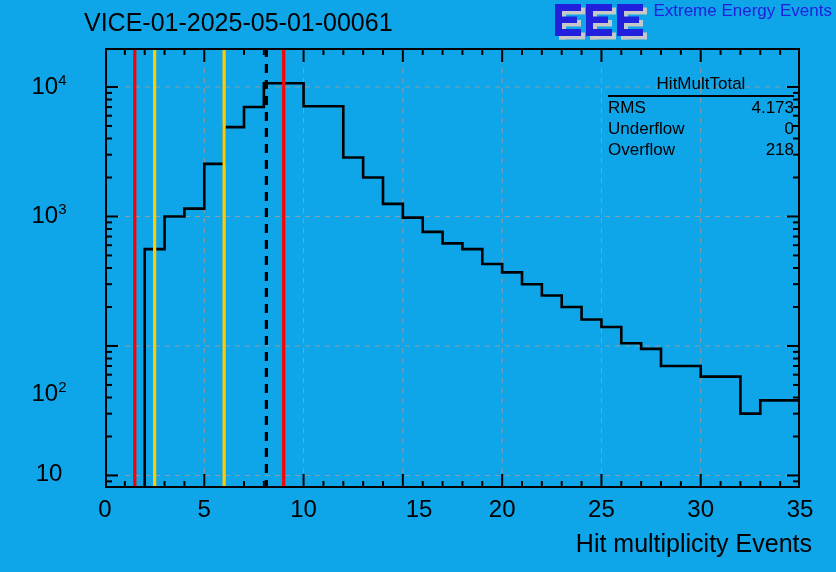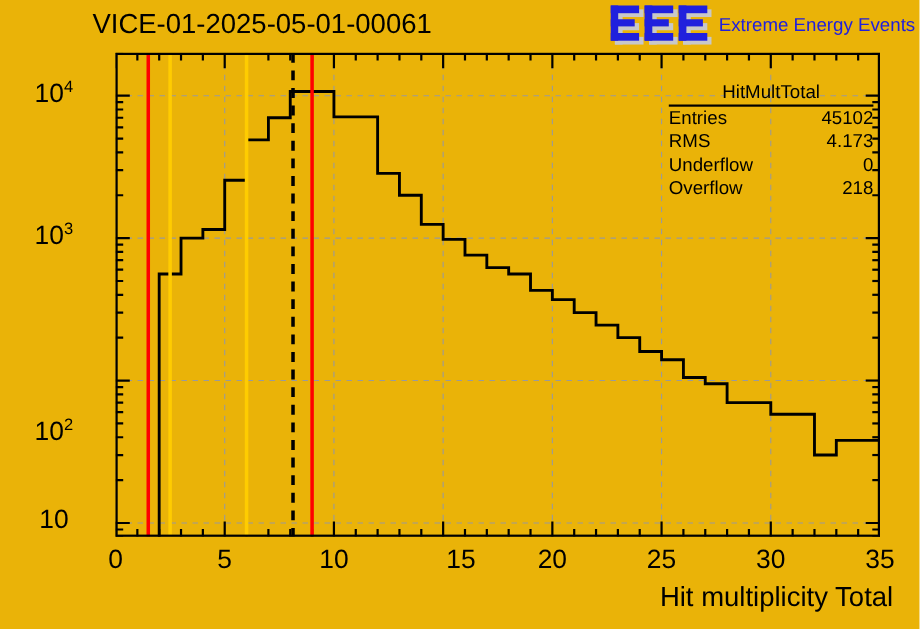--- a/index.html
+++ b/index.html
@@ -1,26 +1,26 @@
 <!DOCTYPE html>
 <html><head>
 <meta charset="utf-8">
 <style>
   html,body{margin:0;padding:0;background:#ffffff;}
   body{width:836px;height:572px;overflow:hidden;font-family:"Liberation Sans",sans-serif;}
-  #root{position:relative;width:836px;height:572px;background:#eab308;}
+  #root{position:relative;width:836px;height:572px;background:#0ea5e9;}
 
   
   .plot-title{
     position:absolute;left:84px;top:8px;
     font-size:25px;color:#000;letter-spacing:0px;white-space:nowrap;
   }
 
   
-  .logo{position:absolute;right:4px;top:2px;height:42px;display:flex;align-items:center;}
+  .logo{position:absolute;right:4px;top:2px;height:42px;display:flex;align-items:flex-start;}
   .logo-mark{position:relative;width:92px;height:40px;margin-right:6px;}
   .logo-mark svg{display:block;}
   .logo-text{display:flex;flex-direction:column;justify-content:flex-start;line-height:1.03;}
   .logo-line{font-size:17px;color:#2020dd;font-weight:normal;white-space:nowrap;}
 
   
   .frame{position:absolute;left:105px;top:48px;width:695px;height:440px;box-sizing:border-box;border:2px solid #000;}
   .plotarea{position:absolute;left:105px;top:48px;width:695px;height:440px;overflow:hidden;}
 
   
@@ -254,29 +254,25 @@
       <div class="xlab" style="left: 462.143px; top: 495px; width: 80px;">20</div>
       <div class="xlab" style="left: 561.429px; top: 495px; width: 80px;">25</div>
       <div class="xlab" style="left: 660.714px; top: 495px; width: 80px;">30</div>
       <div class="xlab" style="left: 760px; top: 495px; width: 80px;">35</div>
       <div class="ylab" style="left: 1px; width: 96px; top: 459.451px;">10</div>
       <div class="ylab" style="left: 1px; width: 96px; top: 329.961px; margin-top: 48px;">10<sup>2</sup></div>
       <div class="ylab" style="left: 1px; width: 96px; top: 200.471px;">10<sup>3</sup></div>
       <div class="ylab" style="left: 1px; width: 96px; top: 70.9804px;">10<sup>4</sup></div>
     </div>
 
-  <div class="xtitle">Hit multiplicity Total</div>
+  <div class="xtitle">Hit multiplicity Events</div>
 
   <div class="stats">
     <div class="stats-title">HitMultTotal</div>
     <div id="stats-rows">
-        <div class="stats-row">
-          <span class="k">Entries</span>
-          <span class="v">45102</span>
-        </div>
         <div class="stats-row">
           <span class="k">RMS</span>
           <span class="v">4.173</span>
         </div>
         <div class="stats-row">
           <span class="k">Underflow</span>
           <span class="v">0</span>
         </div>
         <div class="stats-row">
           <span class="k">Overflow</span>

